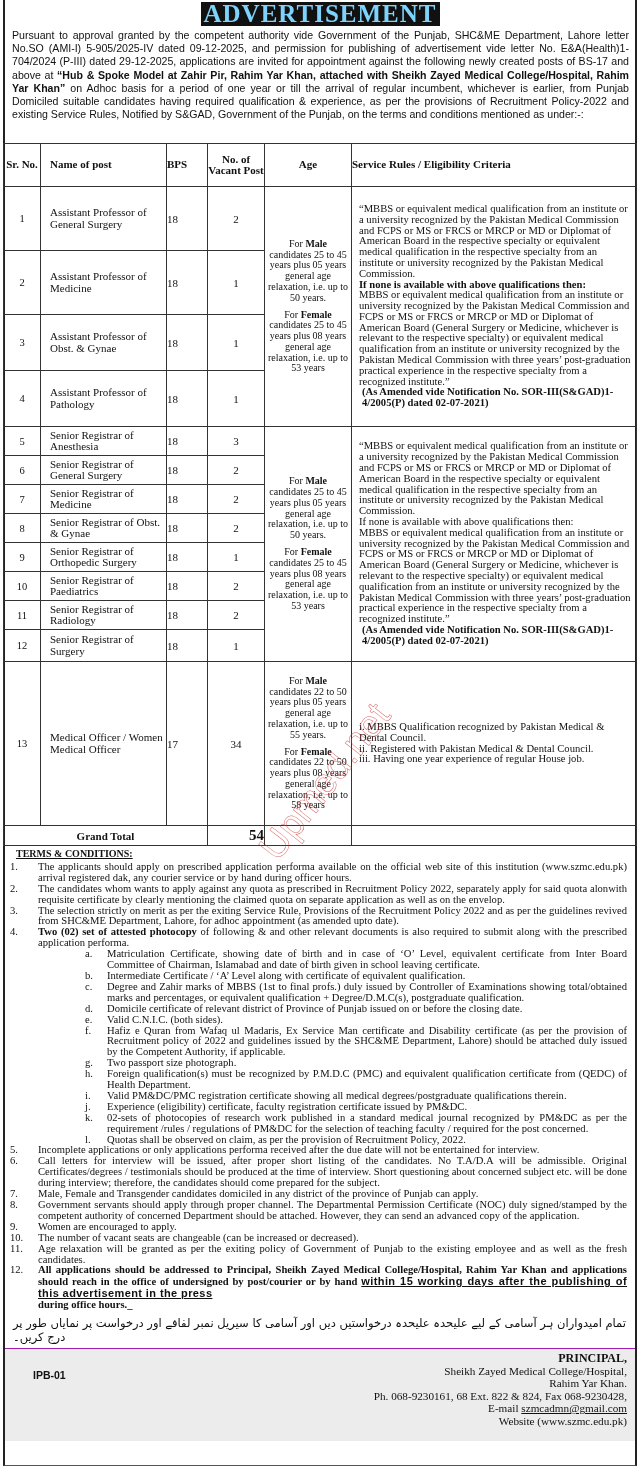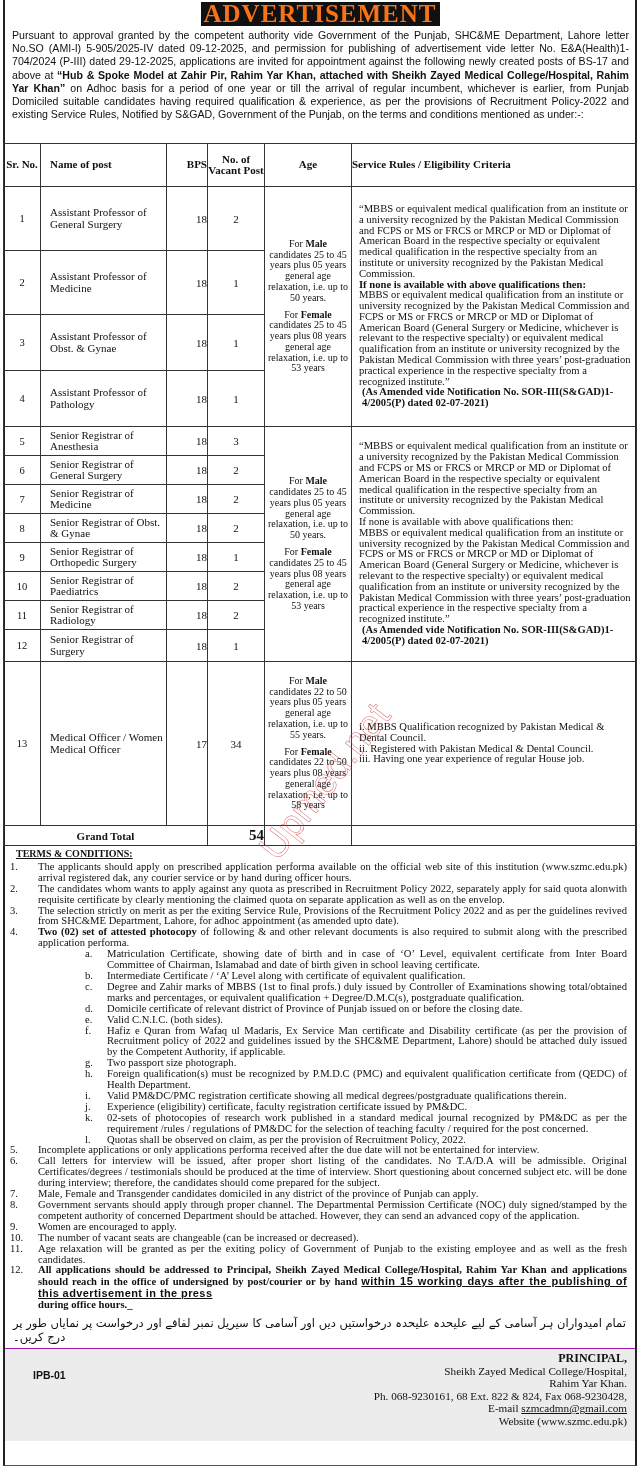--- a/index.html
+++ b/index.html
@@ -1,29 +1,29 @@
 <!DOCTYPE html>
 <html><head>
 <meta charset="utf-8">
 <style>
   * { box-sizing: border-box; margin: 0; padding: 0; }
   html, body { width: 640px; background: #ffffff; }
   body { font-family: "Liberation Serif", serif; color: #111; }
   .page { position: relative; width: 640px; height: 1468px; background: #fff; overflow: hidden; }
   .frame { position: absolute; left: 3px; top: 0; width: 634px; height: 1466px; border-left: 2px solid #222; border-right: 2px solid #222; border-bottom: 1px solid #555; }
   .title-wrap { text-align: center; padding-top: 2px; height: 28px; }
-  .title { display: inline-block; background: #111; color: #f97316; font-family: "Liberation Serif", serif; font-weight: bold; font-size: 25px; letter-spacing: 1px; line-height: 24px; padding: 0 3px; }
+  .title { display: inline-block; background: #111; color: #7dd3fc; font-family: "Liberation Serif", serif; font-weight: bold; font-size: 25px; letter-spacing: 1px; line-height: 24px; padding: 0 3px; }
   .intro { font-family: "Liberation Sans", sans-serif; font-size: 10.6px; line-height: 13.2px; text-align: justify; padding: 1px 6px 0 7px; height: 115px; }
   .intro b { font-weight: bold; }
   table.posts { border-collapse: collapse; width: 634px; margin-left: -2px; table-layout: fixed; font-family: "Liberation Serif", serif; border-radius: 9px; }
   table.posts th, table.posts td { border: 1px solid #333; vertical-align: middle; }
   table.posts th { font-weight: bold; font-size: 11px; line-height: 11.5px; height: 43px; }
   .c-sr { width: 37px; text-align: center; font-size: 10.5px; }
   .c-name { width: 126px; font-size: 11px; line-height: 11.5px; padding-left: 9px; text-align: left; }
-  .c-bps { width: 41px; text-align: right; font-size: 11px; }
+  .c-bps { width: 41px; text-align: left; font-size: 11px; }
   .c-vac { width: 57px; text-align: center; font-size: 11px; }
   .c-age { width: 87px; text-align: center; font-size: 10px; line-height: 10.8px; }
   .c-svc { text-align: left; font-size: 10.6px; line-height: 10.8px; padding: 1px 3px 1px 7px; }
   th.c-name { text-align: left; padding-left: 9px; }
   th.c-svc { padding-left: 0; }
   .age-block p { margin-bottom: 6px; }
   .age-block p:last-child { margin-bottom: 0; }
   .svc-block .b { font-weight: bold; }
   .svc-block .note { font-weight: bold; padding-left: 3px; }
   .total-label { text-align: center; font-weight: bold; font-size: 11px; height: 20px; }

